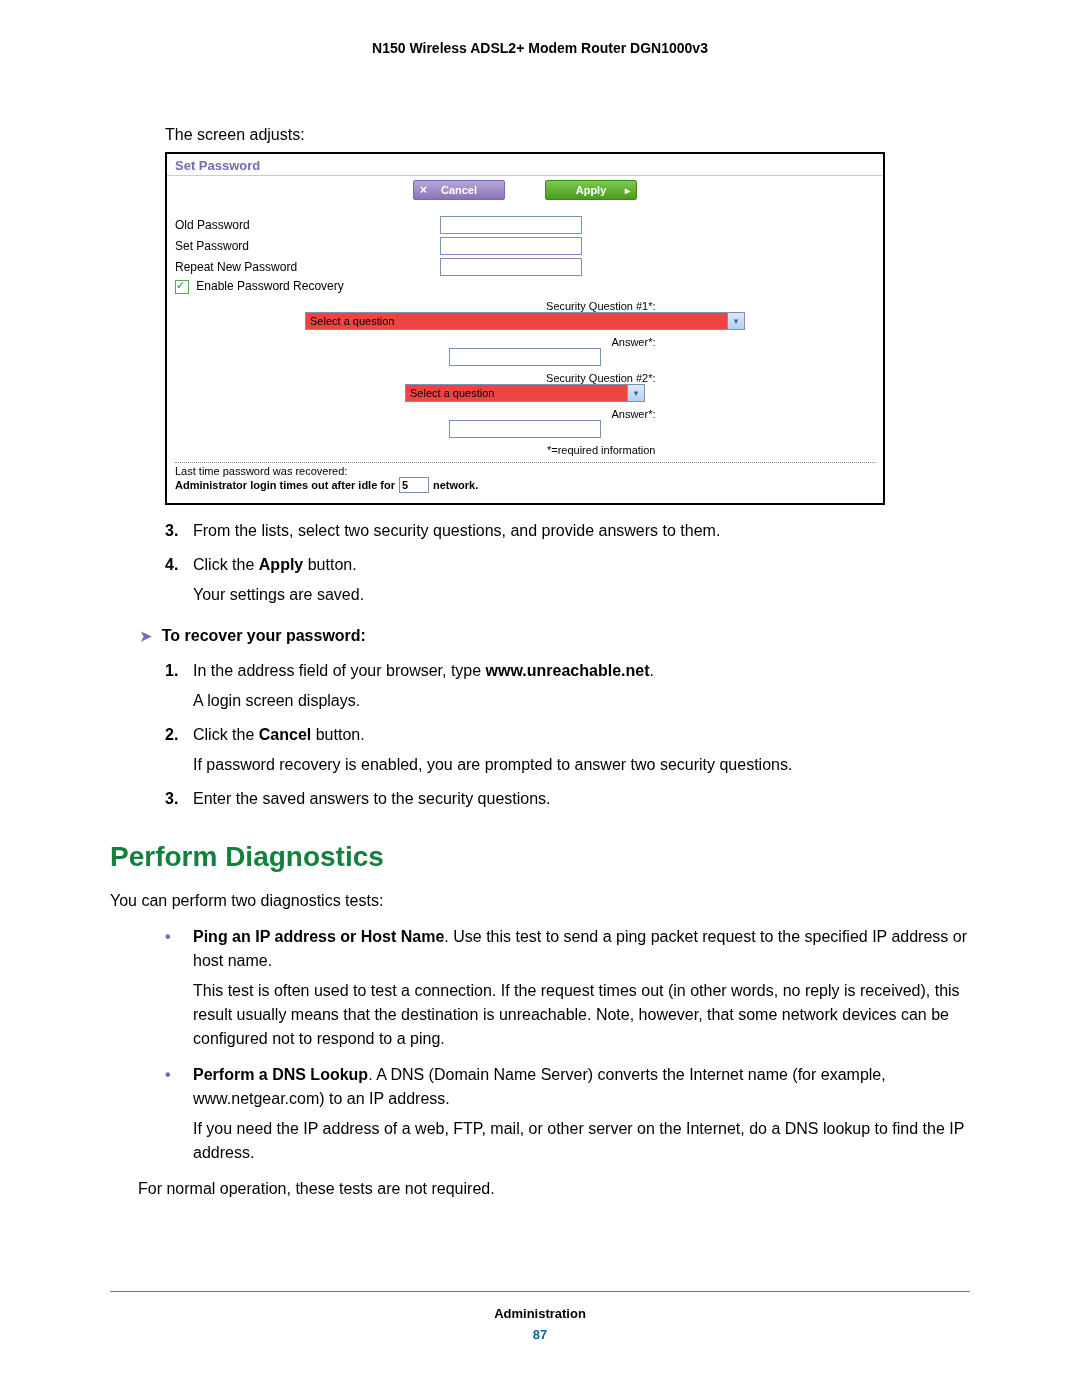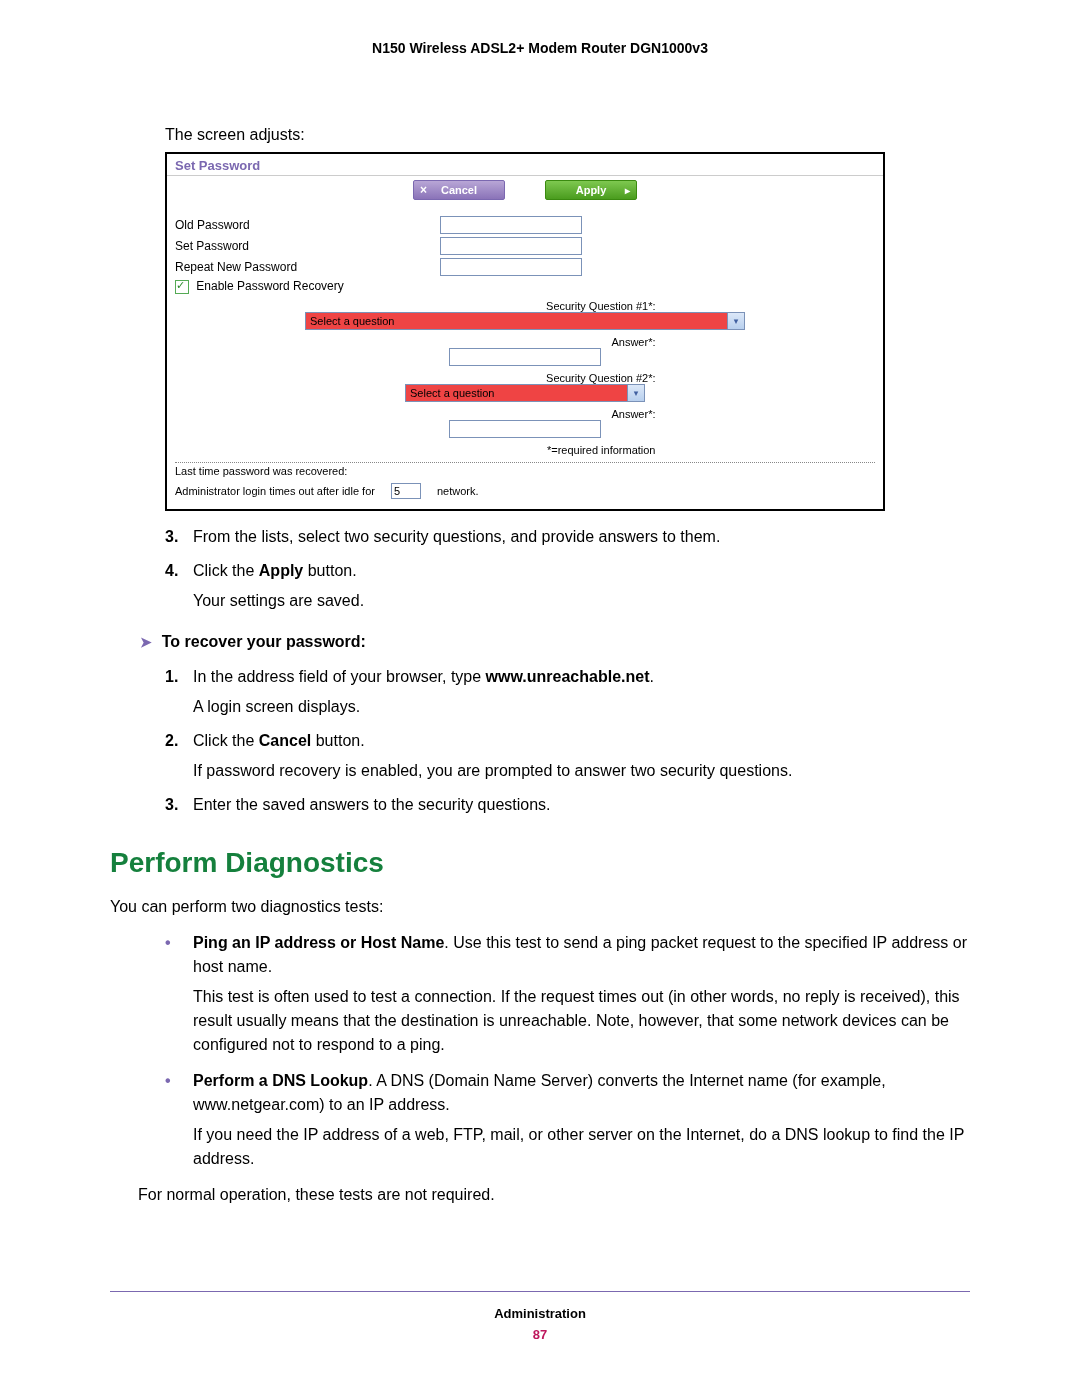--- a/index.html
+++ b/index.html
@@ -161,22 +161,22 @@
     background: #fff;
   }
   .ss-hr {
     border-top: 1px dotted #888;
     margin: 4px 0 2px 0;
   }
   .ss-foot {
     font-size: 11px;
     display: flex;
     align-items: center;
-    gap: 16px;
-    margin-top: 6px;
+    gap: 4px;
+    font-weight: bold;
   }
   .ss-foot .small-input {
     border: 1px solid #7b92b8;
     width: 24px;
     height: 14px;
     font-size: 11px;
     padding: 0 2px;
     display: inline-flex;
     align-items: center;
   }
@@ -255,21 +255,21 @@
   }
   .footer-line {
     border-top: 1px solid #7b68b0;
     margin-bottom: 14px;
   }
   .footer-title {
     font-weight: bold;
     font-size: 13px;
   }
   .footer-page {
-    color: #be185d;
+    color: #0369a1;
     font-weight: bold;
     font-size: 13px;
     margin-top: 6px;
   }
 </style>
 </head>
 <body>
 
 <div class="page">
   <div class="doc-header">N150 Wireless ADSL2+ Modem Router DGN1000v3</div>

